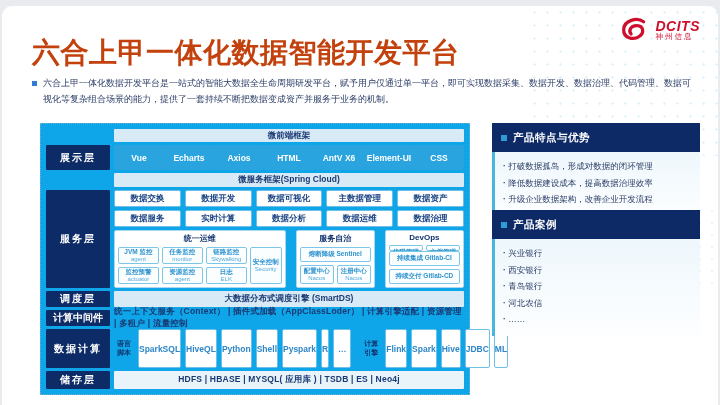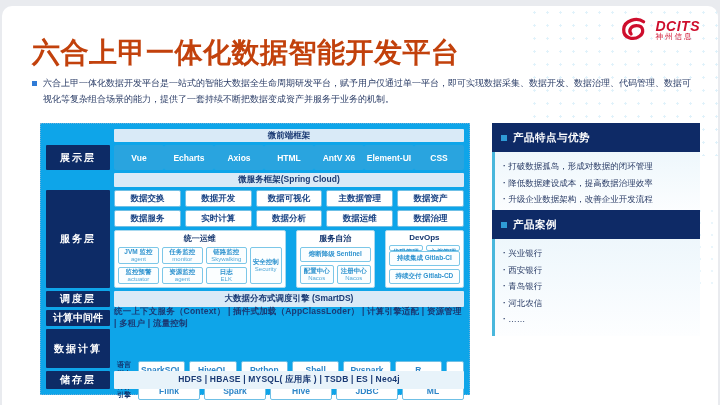--- a/index.html
+++ b/index.html
@@ -58,21 +58,21 @@
   .sb .t { font-size:6.5px; color:#2f93cf; font-weight:bold; white-space:nowrap; }
   .sb .s { font-size:6px; color:#54a9d8; white-space:nowrap; }
   .sec { flex:0 0 32px; display:flex; }
   .sec .sb { flex:1; }
   .bar { border:1px solid #7cc7e8; border-radius:2px; background:#fbfeff; font-size:6.5px;
     color:#2f93cf; font-weight:bold; text-align:center; padding:2px 0; white-space:nowrap; }
   .duo { flex:1; display:flex; gap:3px; min-height:0; }
   .trow { flex:1; display:flex; align-items:center; justify-content:center; font-size:8.5px;
     color:#1a3a74; font-weight:bold; letter-spacing:.2px; border-radius:1px; }
   .storage-bg { background:#e8f3fa; }
-  .comp-col { flex:1; display:flex; flex-direction:column; gap:4px;margin-top:32px; }
+  .comp-col { flex:1; display:flex; flex-direction:row; gap:10px; }
   .crow { flex:1; display:flex; gap:4px; }
   .sub { flex:0 0 20px; font-size:7px; color:#13356e; font-weight:bold; display:flex;
     align-items:center; justify-content:center; text-align:center; line-height:1.25; }
   .cb { flex:1; border:1px solid #6fc0e6; border-radius:2px; color:#2e86c8; font-size:8.5px;
     font-weight:bold; display:flex; align-items:center; justify-content:center; background:#fff; }
   .cb.dots-box { flex:0 0 18px; }
 
   
   .panel { position:absolute; left:490px; width:208px; }
   .p1 { top:117px; } .p2 { top:204px; }

